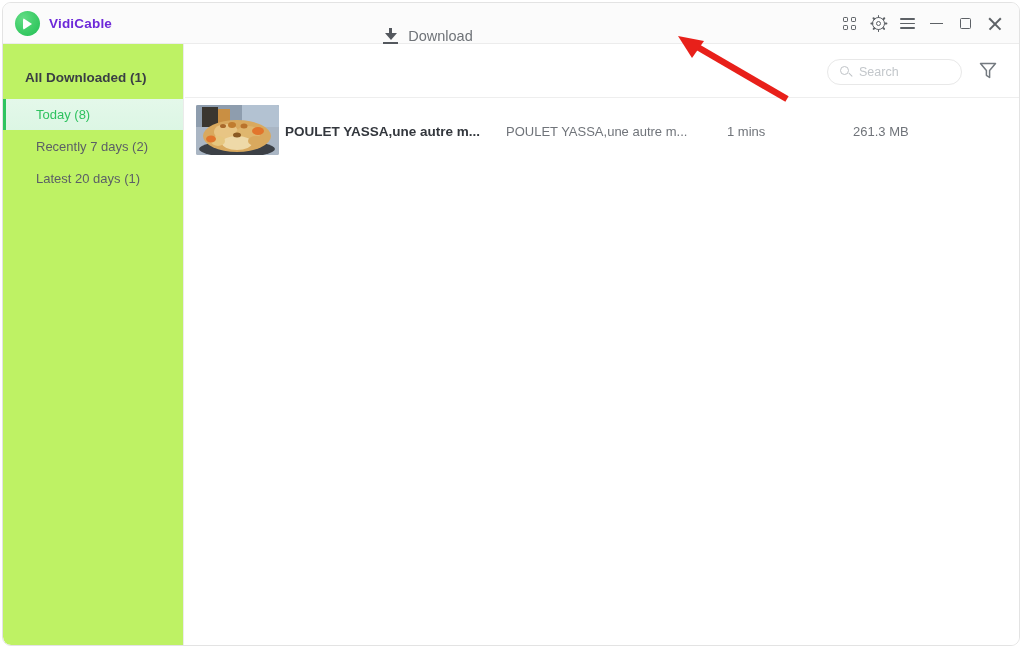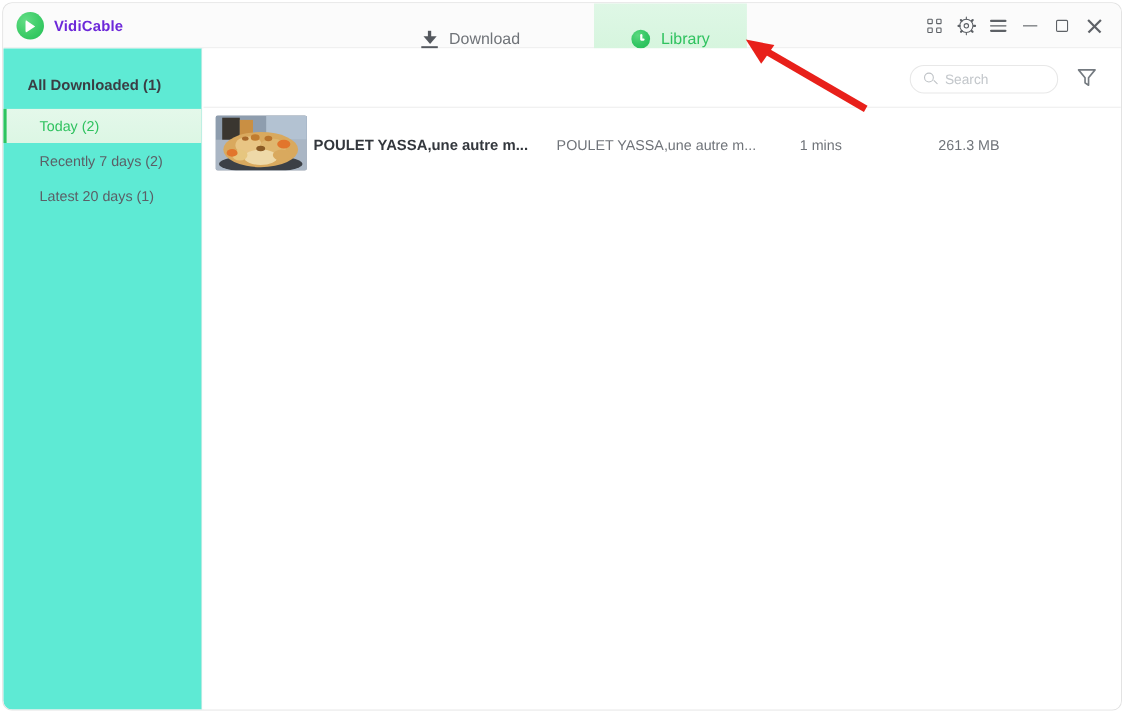--- a/index.html
+++ b/index.html
@@ -187,21 +187,21 @@
   }
   .close-icon i:nth-child(1){ transform: rotate(45deg); }
   .close-icon i:nth-child(2){ transform: rotate(-45deg); }
 
   
   #sidebar {
     position: absolute;
     left: 0; top: 41px;
     width: 181px;
     bottom: 0;
-    background: #5eead4;
+    background: #bef264;
     border-right: 1px solid #ebebeb;
     box-sizing: border-box;
     border-bottom-left-radius: 8px;
   }
   #sidebar-heading {
     position: absolute;
     left: 22px; top: 26px;
     font-size: 13.5px;
     font-weight: bold;
     color: #3a3e44;
@@ -367,24 +367,20 @@
 
     <div class="nav-tab" id="tab-download">
       <span class="dl-icon">
         <span class="shaft"></span>
           <span class="head"></span>
           <span class="base"></span>
       </span>
       <span>Download</span>
     </div>
 
-    <div class="nav-tab" id="tab-library">
-      <span class="clock-icon"></span>
-      <span>Library</span>
-    </div>
 
     <div id="window-controls">
       <div class="wc-btn">
         <span class="grid-icon">
             <i></i>
             <i></i>
             <i></i>
             <i></i>
           </span>
       </div>
@@ -417,21 +413,21 @@
             <i></i>
           </span>
       </div>
     </div>
   </div>
 
   <div id="sidebar">
     <div id="sidebar-heading">All Downloaded (1)</div>
     <div id="sidebar-list">
       <div class="side-item active">
-        <span>Today (2)</span>
+        <span>Today (8)</span>
       </div>
       <div class="side-item">
         <span>Recently 7 days (2)</span>
       </div>
       <div class="side-item">
         <span>Latest 20 days (1)</span>
       </div>
     </div>
   </div>
 

